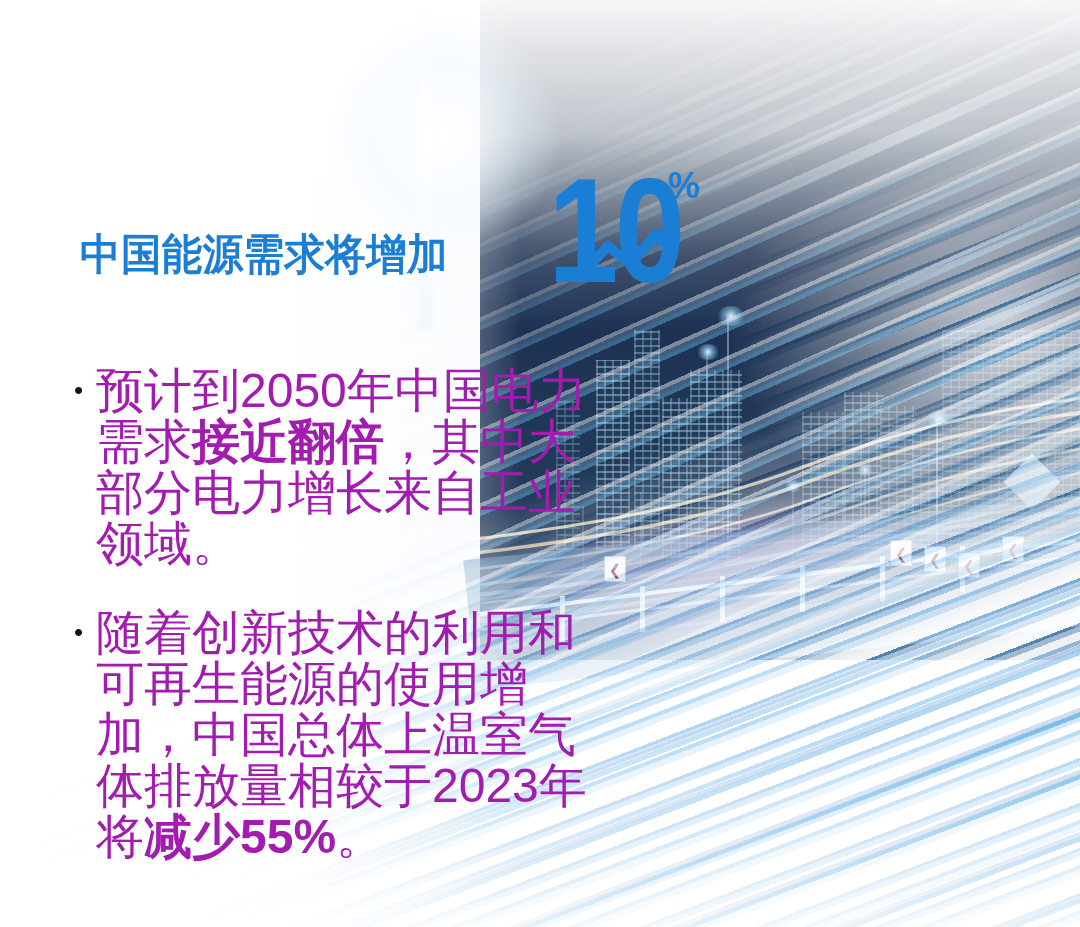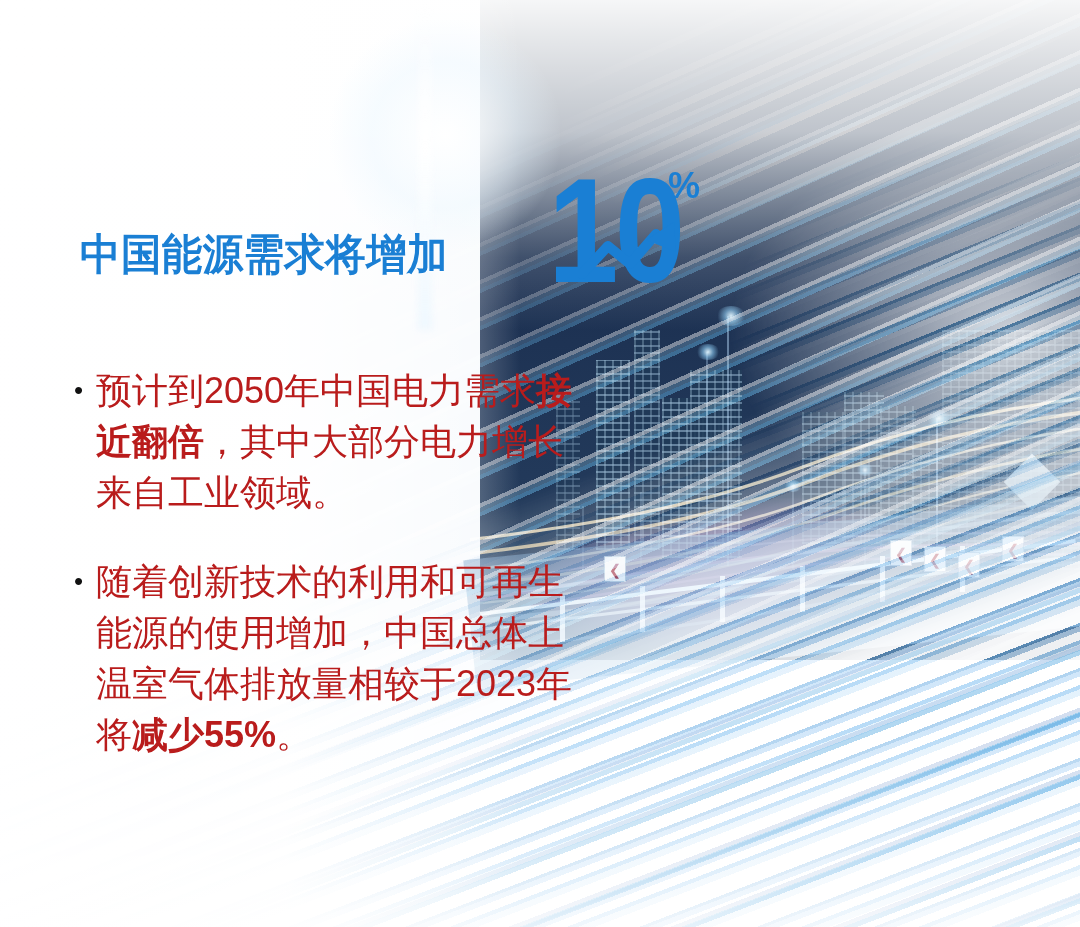--- a/index.html
+++ b/index.html
@@ -130,21 +130,21 @@
     display:flex; align-items:flex-start;
     margin-bottom:38px;
   }
   .bullet .dot{
     flex:0 0 auto;
     width:26px; color:#111; font-size:26px; line-height:51px;
     text-align:left; padding-left:4px;
   }
   .bullet .btxt{
     flex:1 1 auto;
-    font-size:36px; line-height:51px; color:#b91c1c;
+    font-size:48px; line-height:51px; color:#a21caf;
     letter-spacing:0px;
   }
   .btxt b{ font-weight:bold; }
 </style>
 </head>
 <body>
 
 <div id="stage">
 
   <div class="bg">

